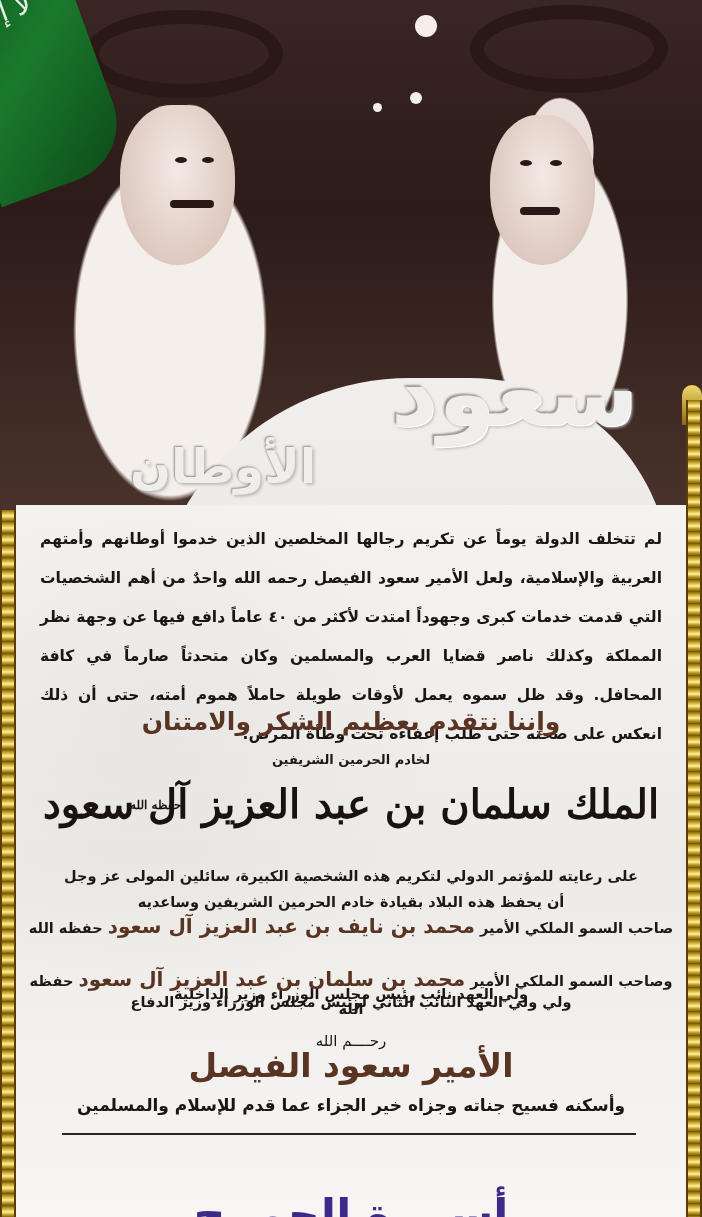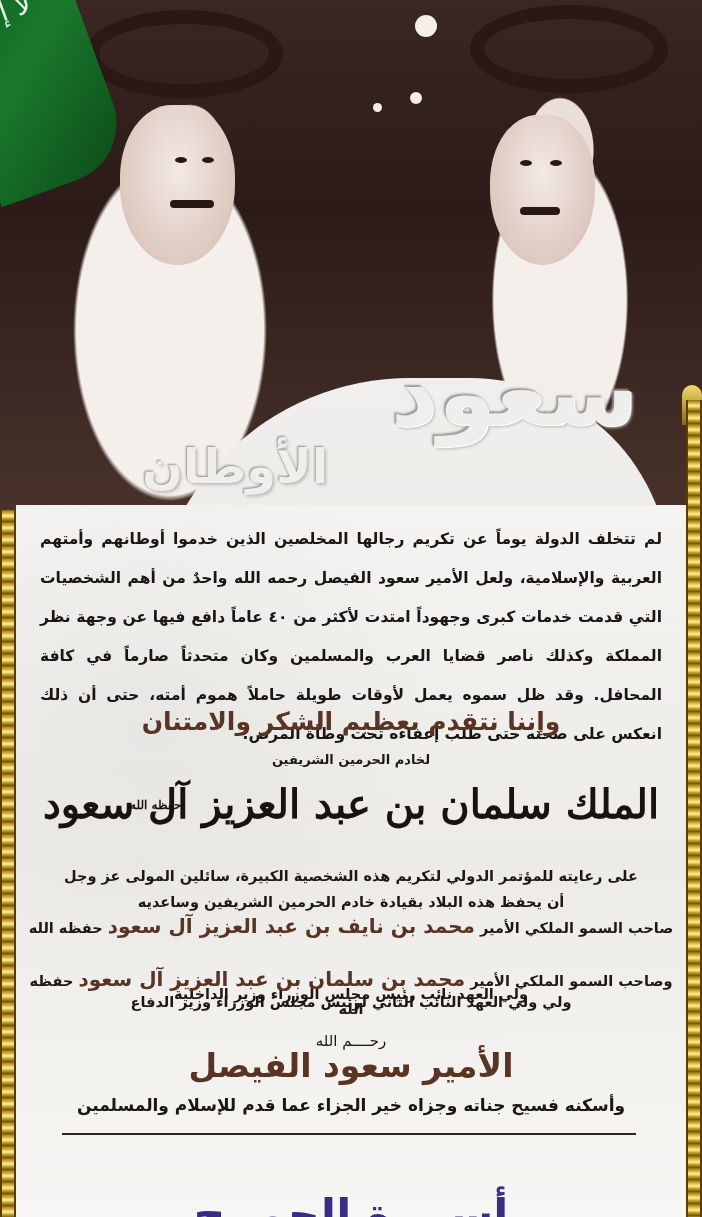--- a/index.html
+++ b/index.html
@@ -72,21 +72,20 @@
     position:absolute; right:64px; top:340px;
     font-size:92px; font-weight:bold; letter-spacing:6px;
     color:#efeeec; direction:rtl;
     text-shadow: 1px 1px 0 #fff, -2px -2px 2px #9b9996, 2px 2px 3px #bdbbb8;
     font-family:"DejaVu Sans", sans-serif;
   }
   .title-sub {
     position:absolute; left:130px; top:438px;
     font-size:48px; font-weight:bold; color:#efeeec; direction:rtl;
     text-shadow: -1px -1px 2px #8f8d8a, 2px 2px 3px #c0bebb;
-    margin-left: 12px;
   }
 
   
   .content { position:absolute; left:40px; width:622px; direction:rtl; }
   .para {
     top:520px; font-size:15.5px; line-height:39px; font-weight:bold;
     color:#1a1614; text-align:justify; text-align-last:right;
   }
   .center { text-align:center; left:20px; width:662px; }
   .thanks { top:707px; font-size:25px; font-weight:bold; color:#5a3422; }

